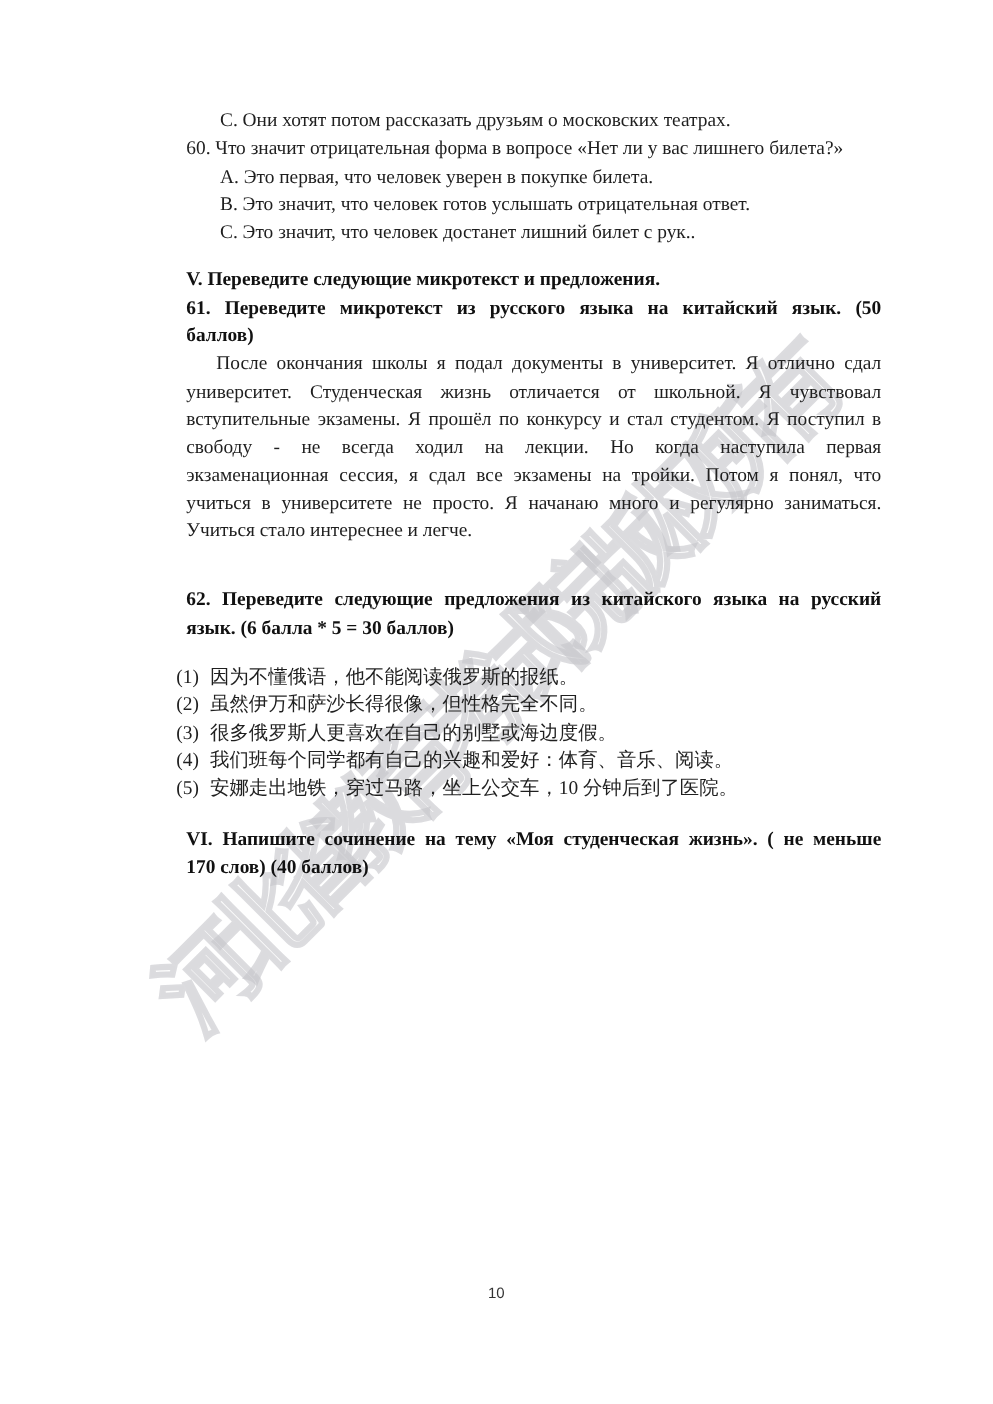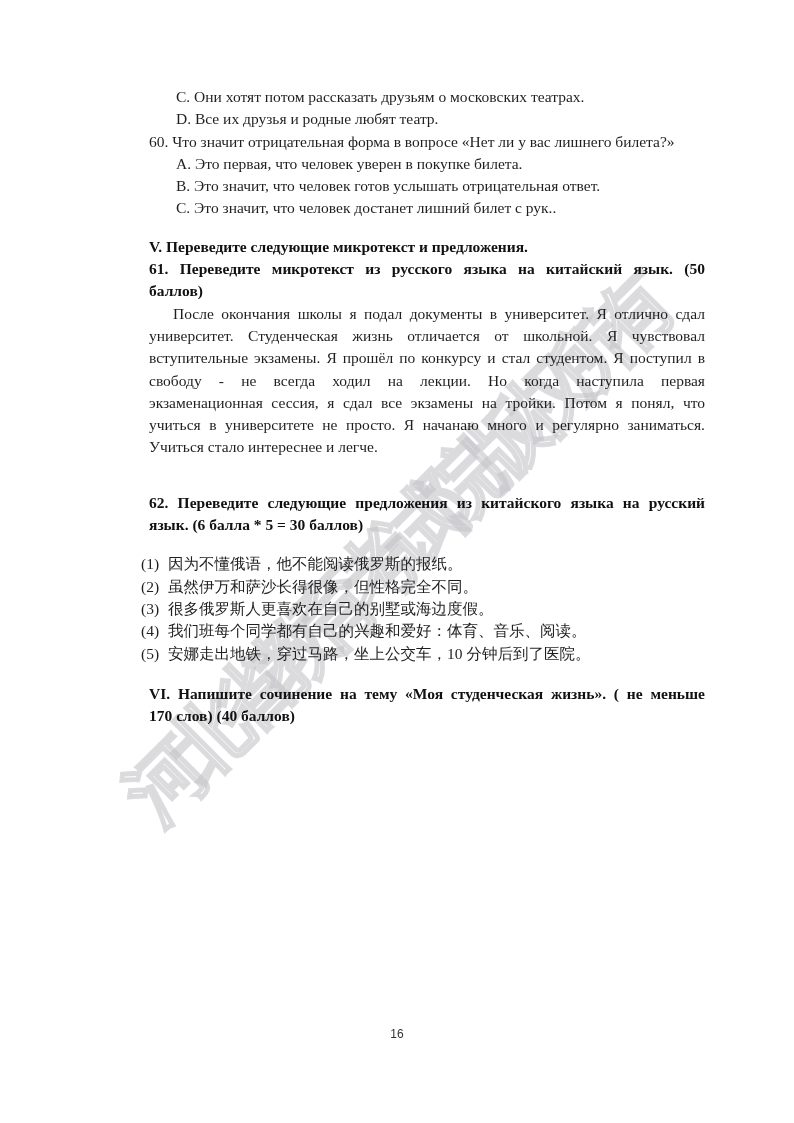--- a/index.html
+++ b/index.html
@@ -73,21 +73,20 @@
 </head>
 <body>
 
 <div class="page">
 
   <div class="watermark">河北省教育考试院版权所有</div>
 
   <main class="content">
 
     <div class="line opt">C. Они хотят потом рассказать друзьям о московских театрах.</div>
-    <div class="line opt">D. Все их друзья и родные любят театр.</div>
 
     <div class="line">60. Что значит отрицательная форма в вопросе «Нет ли у вас лишнего билета?»</div>
     <div class="line opt">A. Это первая, что человек уверен в покупке билета.</div>
     <div class="line opt">B. Это значит, что человек готов услышать отрицательная ответ.</div>
     <div class="line opt">C. Это значит, что человек достанет лишний билет с рук..</div>
 
     <div class="line bold mt16">V. Переведите следующие микротекст и предложения.</div>
     <div class="line bold jline">61. Переведите микротекст из русского языка на китайский язык. (50</div>
     <div class="line bold">баллов)</div>
 
@@ -121,15 +120,15 @@
     <div class="line item">
       <span class="inum">(5)</span>
       <span class="itext">安娜走出地铁，穿过马路，坐上公交车，10 分钟后到了医院。</span>
     </div>
 
     <div class="line bold jline mt18">VI. Напишите сочинение на тему «Моя студенческая жизнь». ( не меньше</div>
     <div class="line bold">170 слов) (40 баллов)</div>
 
   </main>
 
-  <div class="pagenum">16</div>
+  <div class="pagenum">10</div>
 
 </div>
 
 </body></html>

